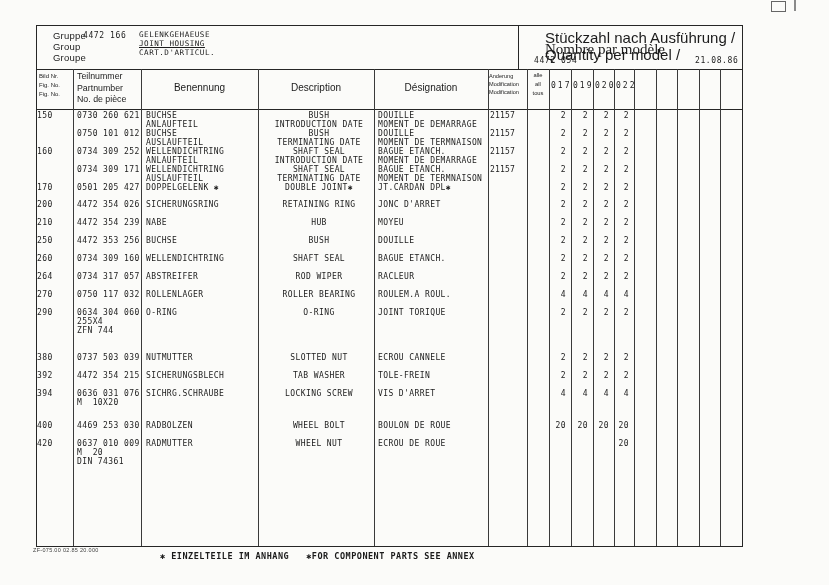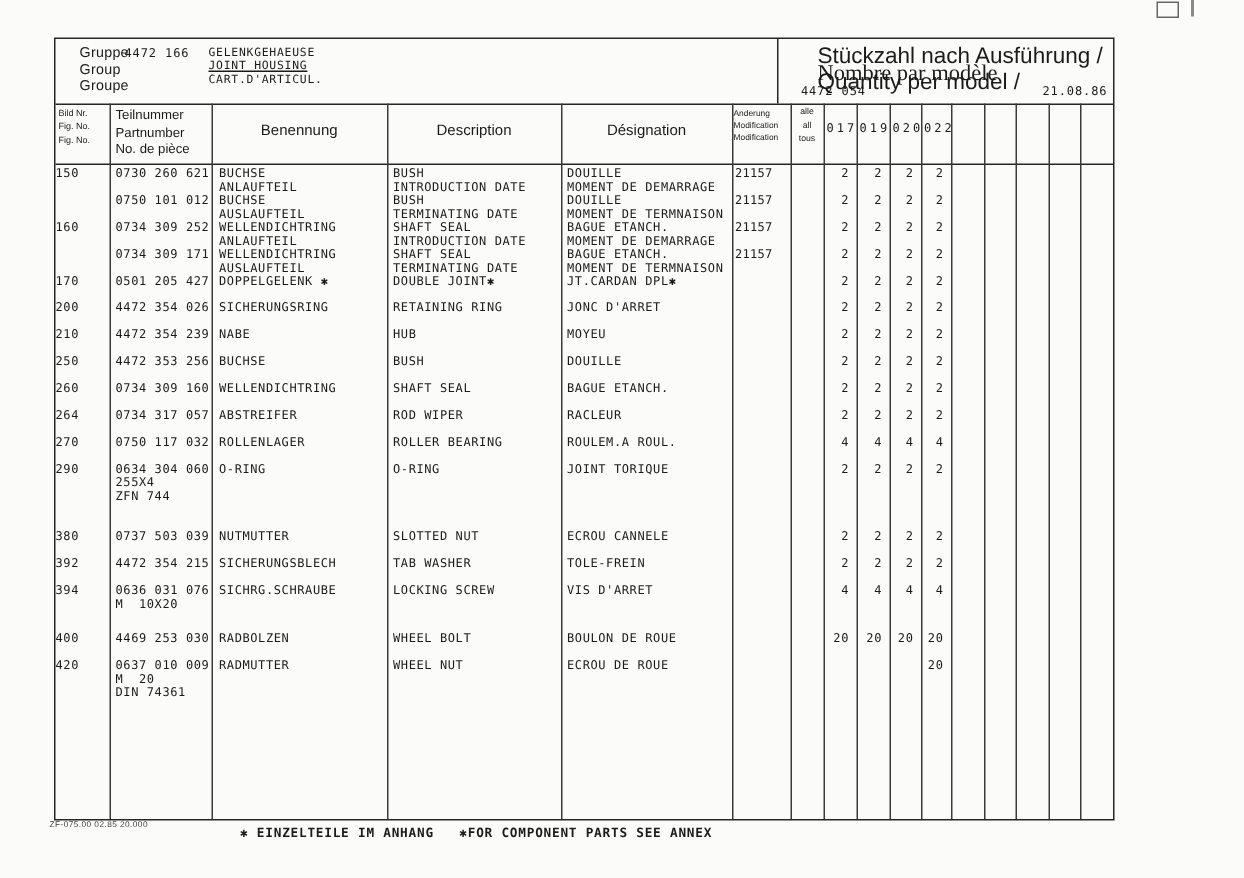--- a/index.html
+++ b/index.html
@@ -50,21 +50,21 @@
   .q-head{position:absolute;top:55px;font-size:8px;letter-spacing:2px;text-align:center;padding-left:2px;box-sizing:border-box;}
   .qh-0{left:512px;width:22px;} .qh-1{left:534px;width:22px;}
   .qh-2{left:556px;width:21px;} .qh-3{left:577px;width:20px;}
 
   
   .row{position:absolute;left:0;width:100%;font-size:8px;letter-spacing:0.4px;line-height:9.2px;white-space:pre;}
   .cell{position:absolute;top:0;}
   .c-fig{left:0px;width:28px;}
   .c-part{left:40px;width:66px;}
   .c-ben{left:109px;width:114px;}
-  .c-desc{left:225px;width:114px;}
+  .c-desc{left:225px;width:114px;text-align:center;}
   .c-desig{left:341px;width:112px;}
   .c-mod{left:453px;width:36px;letter-spacing:0.2px;}
   .c-qty{text-align:right;}
 
   
   .form-num{position:absolute;left:33px;top:547px;font-size:5.5px;color:#3d3d3d;font-family:"Liberation Sans",sans-serif;letter-spacing:0.3px;}
   .footnotes{position:absolute;left:160px;top:551px;display:flex;gap:17px;font-size:8.5px;font-weight:bold;letter-spacing:0.5px;white-space:pre;}
 </style>
 </head>
 <body>

